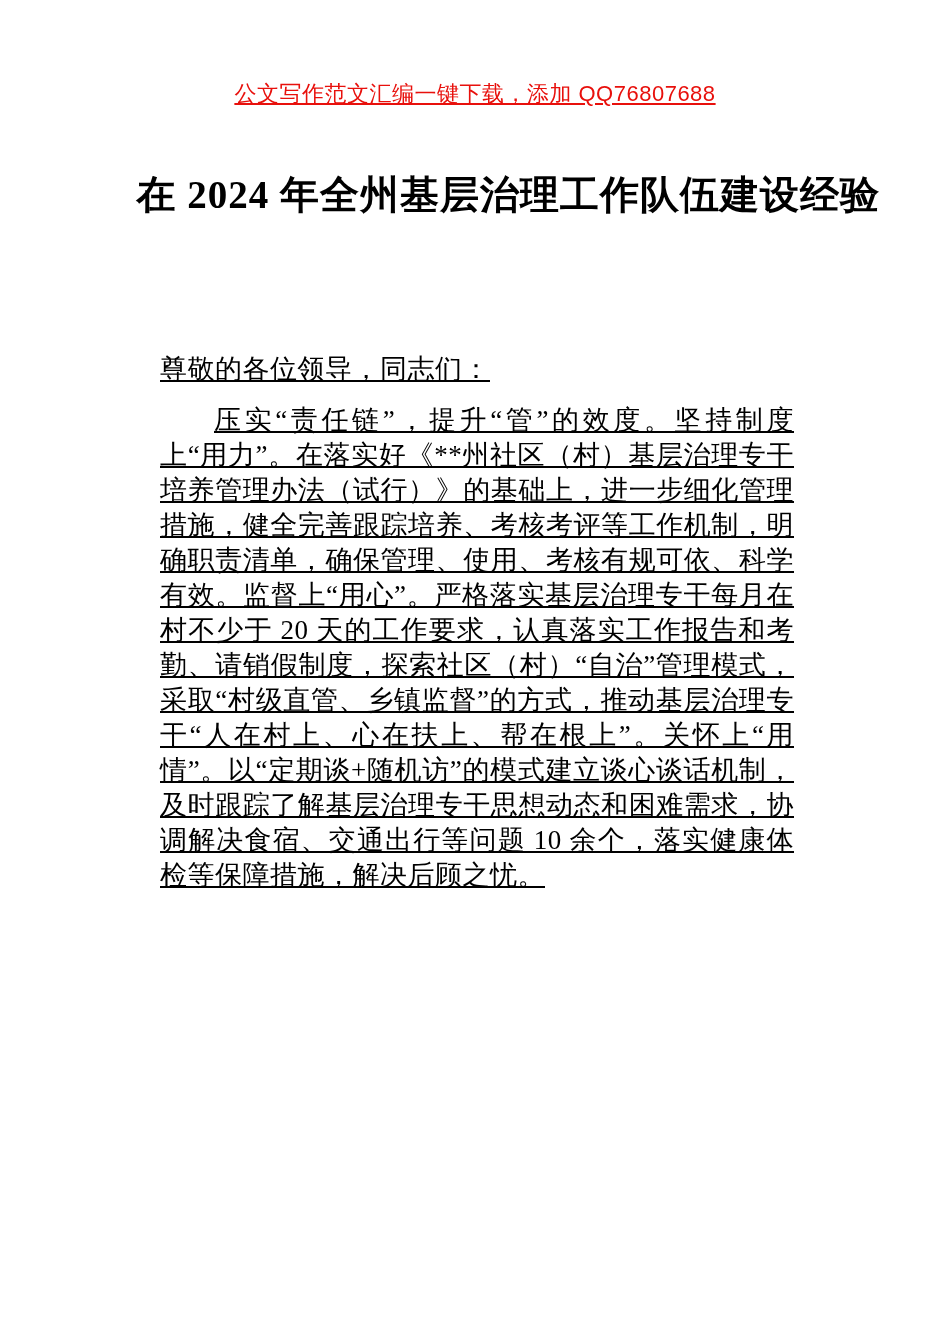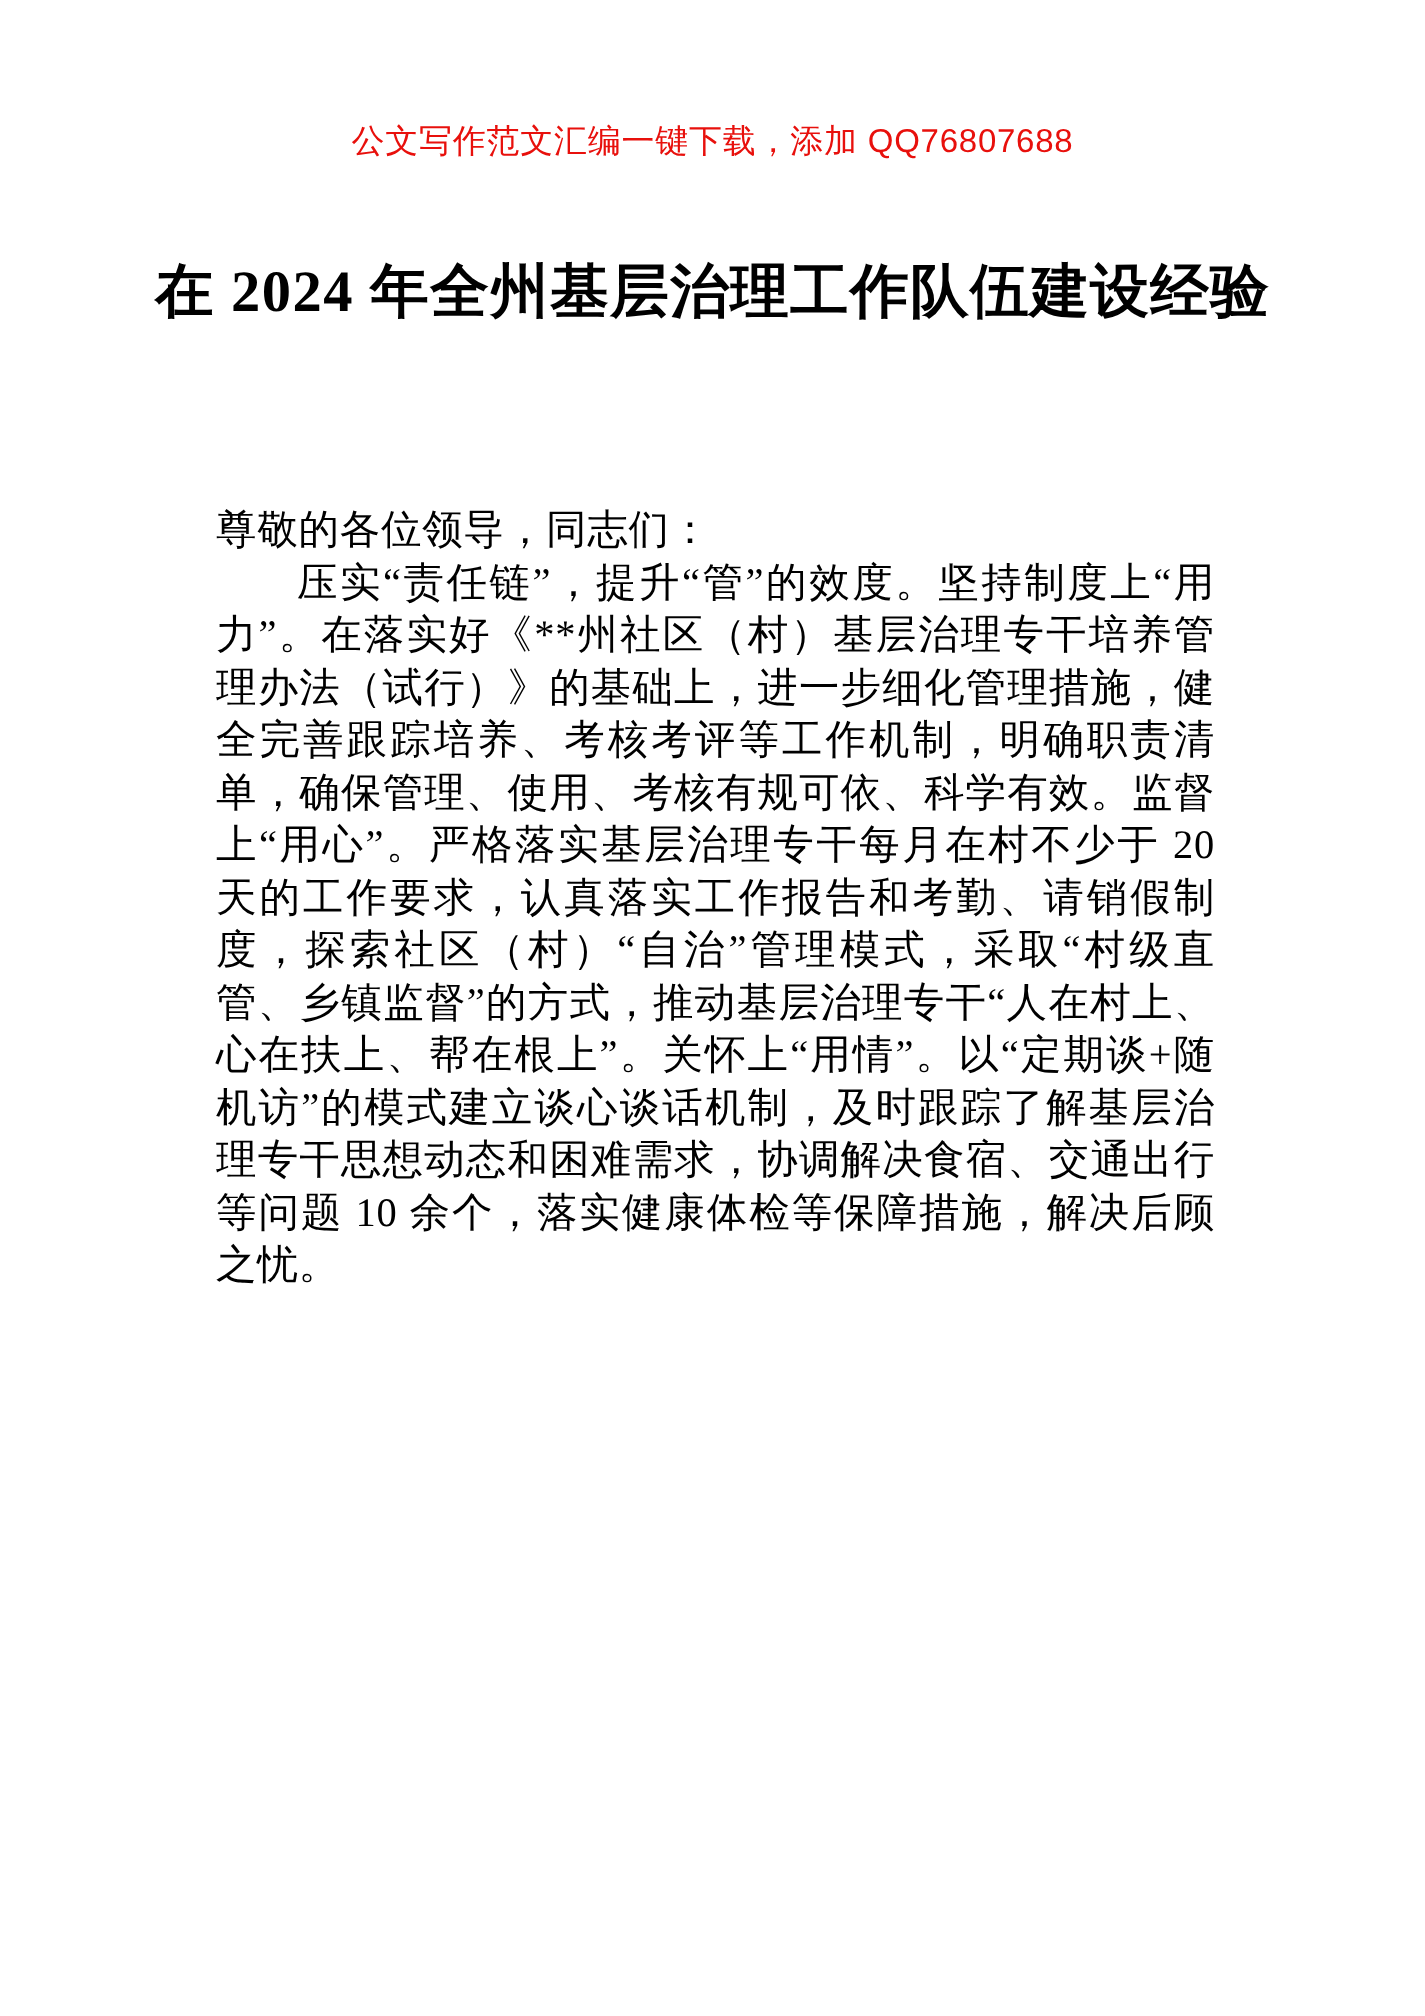--- a/index.html
+++ b/index.html
@@ -19,51 +19,53 @@
   .promo {
     position: absolute;
     top: 81px;
     left: 0;
     width: 100%;
     text-align: center;
     font-size: 22px;
     line-height: 26px;
     font-family: "Liberation Sans", sans-serif;
     letter-spacing: 0.5px;
+    text-decoration: underline;
   }
   .title {
     position: absolute;
     top: 160px;
     left: 70px;
     right: 70px;
     margin: 0;
-    text-align: center;
+    text-align: right;
     font-size: 39px;
     font-weight: bold;
     line-height: 70px;
     letter-spacing: 1px;
     font-family: Liberation Serif, serif;
   }
   .title-line {
     display: block;
   }
   .doc-body {
     position: absolute;
     top: 336px;
     left: 144px;
     width: 666px;
     font-size: 27px;
     line-height: 35px;
     text-align: justify;
     letter-spacing: 0.5px;
   }
   .doc-body p {
-    margin: 0;
+    margin: 16px;
     padding: 0;
     text-indent: 2em;
+    text-decoration: underline;
   }
   .doc-body p.salutation {
     text-indent: 0;
   }
 </style>
 </head>
 <body>
 
 <div class="page" style="background: rgb(255, 255, 255); color: rgb(0, 0, 0);">
 

